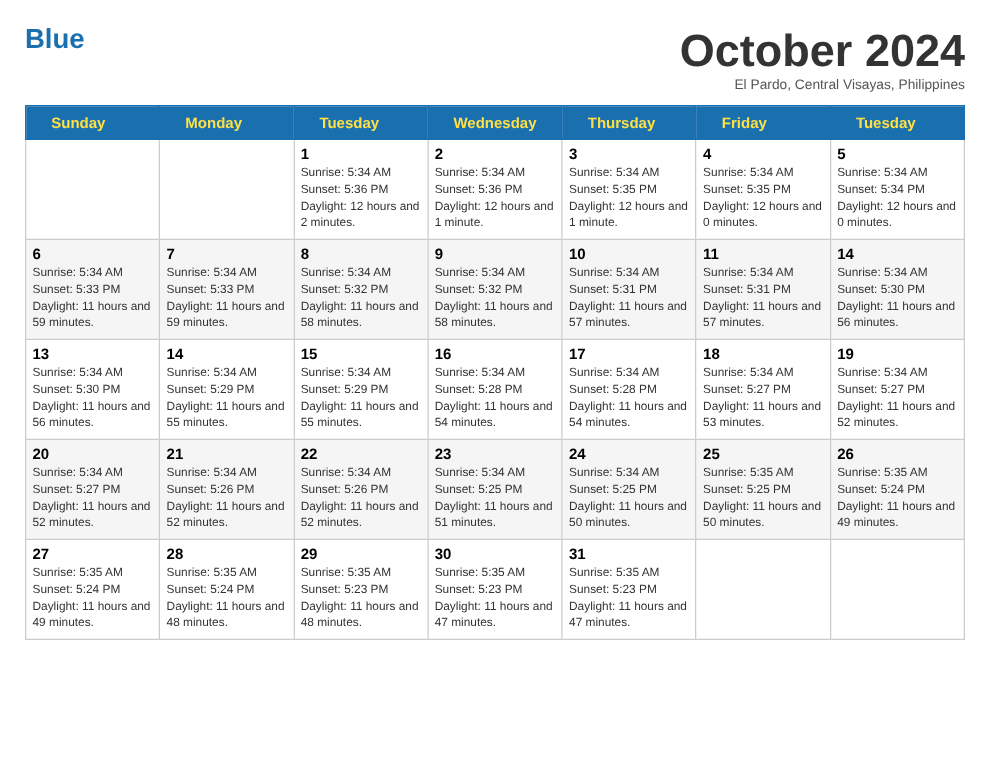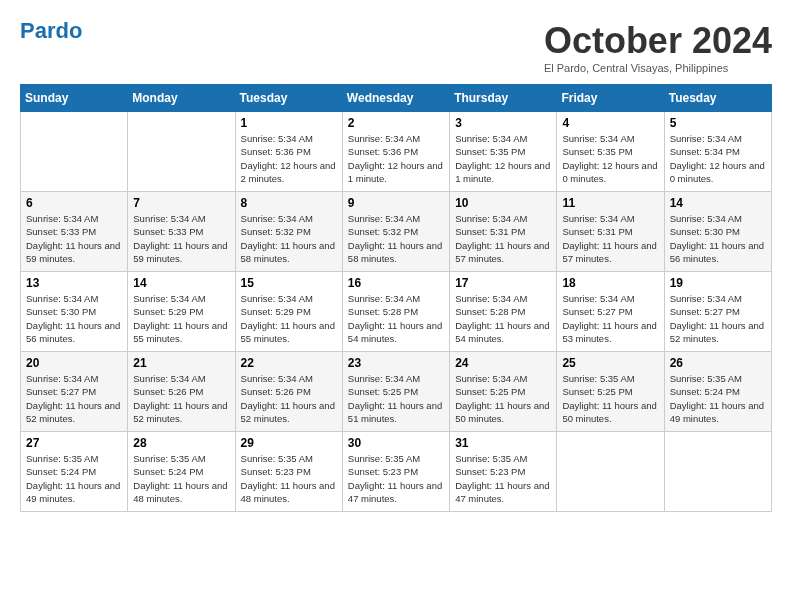--- a/index.html
+++ b/index.html
@@ -20,39 +20,40 @@
       display: flex;
       align-items: center;
     }
     .logo-icon {
       width: 28px;
       height: 28px;
       margin-left: 4px;
       margin-top: -6px;
     }
     .title-block {
+      text-align: right;
     }
     .month-title {
       font-size: 36px;
       font-weight: bold;
       color: #333;
     }
     .location {
       font-size: 11px;
       color: #555;
     }
     table {
       width: 100%;
       border-collapse: collapse;
       font-size: 10px;
     }
     thead tr th {
       background-color: #1a6faf;
-      color: #ffffff;
-      padding: 6px 4px;
+      color: #fde047;
+      padding: 6px 20px;
       text-align: left;
       font-size: 12px;
       font-weight: bold;
       border: 1px solid #1a6faf;
     }
     tbody tr td {
       border: 1px solid #ccc;
       padding: 4px 5px;
       vertical-align: top;
       width: calc(100% / 7);
@@ -73,21 +74,21 @@
       line-height: 1.4;
     }
     .empty { background: #fff !important; }
   </style>
 </head>
 <body>
 
 <div class="header">
   <div class="logo">
     <div>
-      <div style="font-size:22px;font-weight:bold;color:#1a6faf;line-height:1;">Pardo</div>
+      <div style="font-size:22px;font-weight:bold;color:#1a6faf;line-height:1;">Blue</div>
     </div>
   </div>
   <div class="title-block">
     <div class="month-title">October 2024</div>
     <div class="location">El Pardo, Central Visayas, Philippines</div>
   </div>
 </div>
 
 <table>
   <thead>

